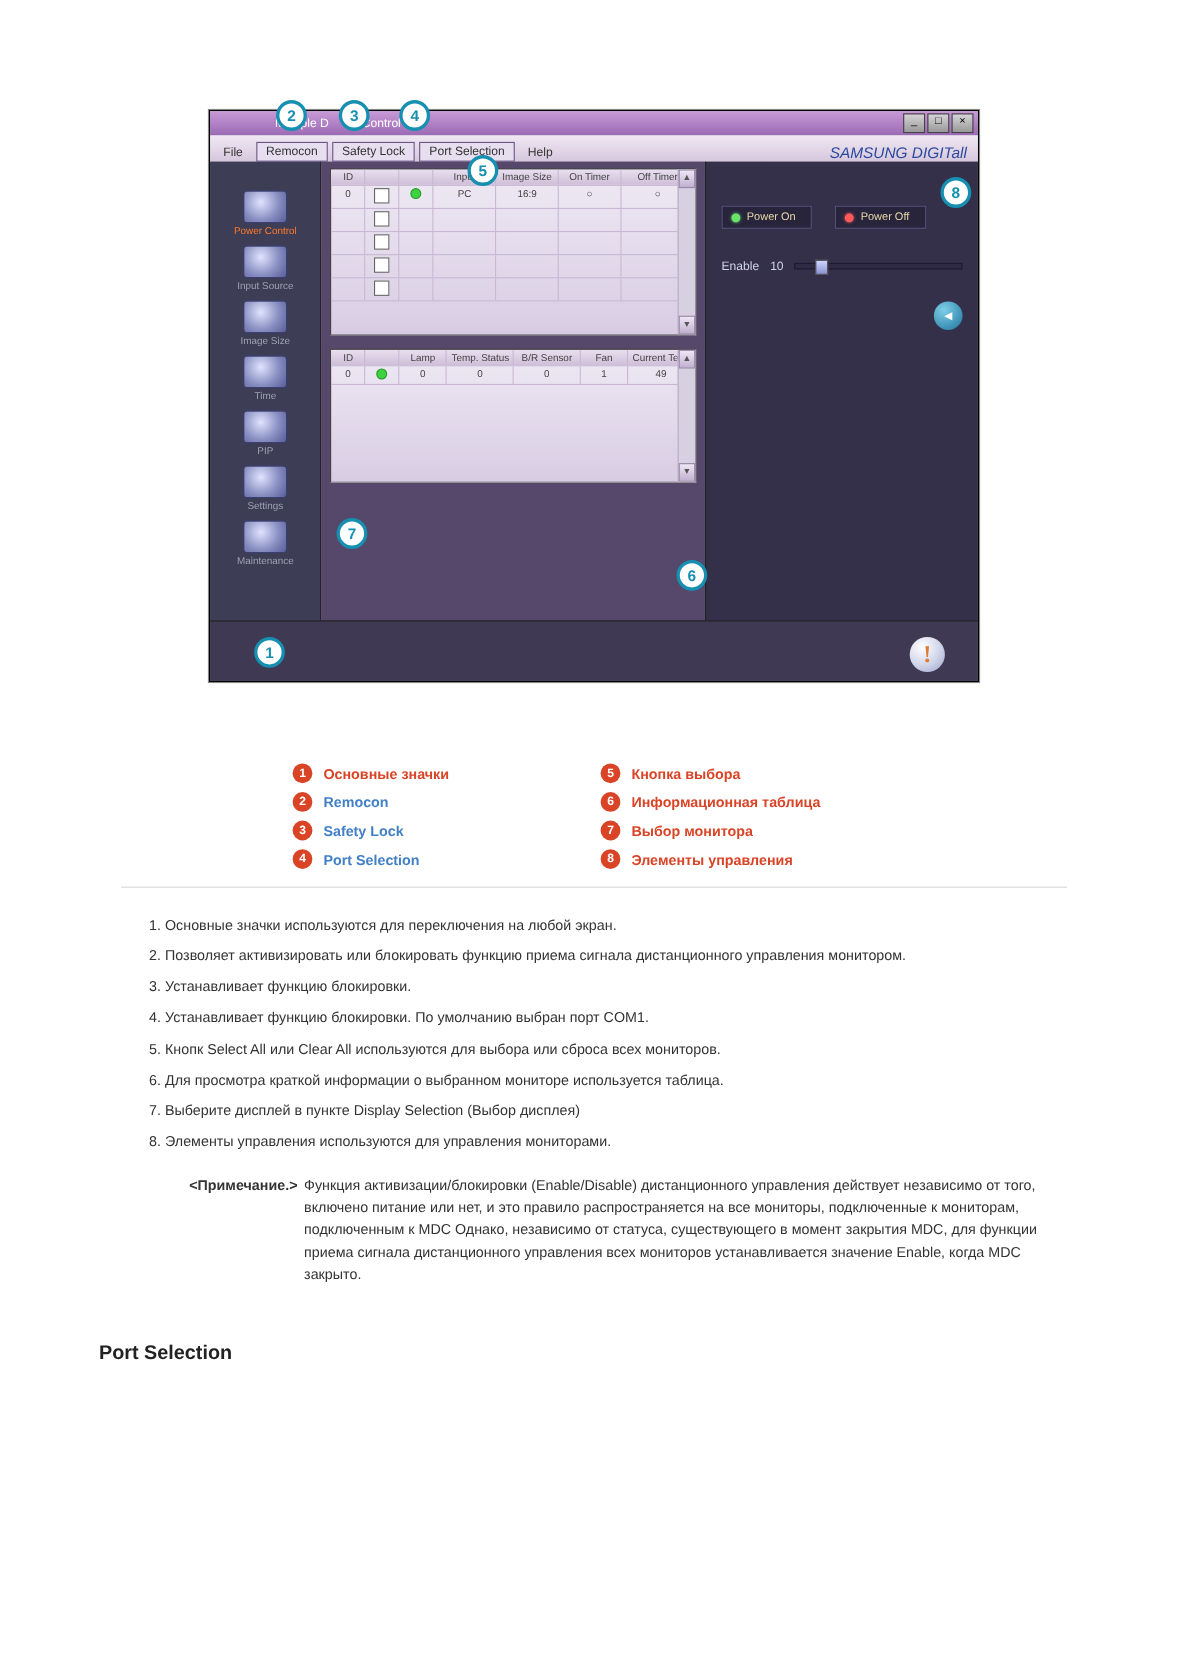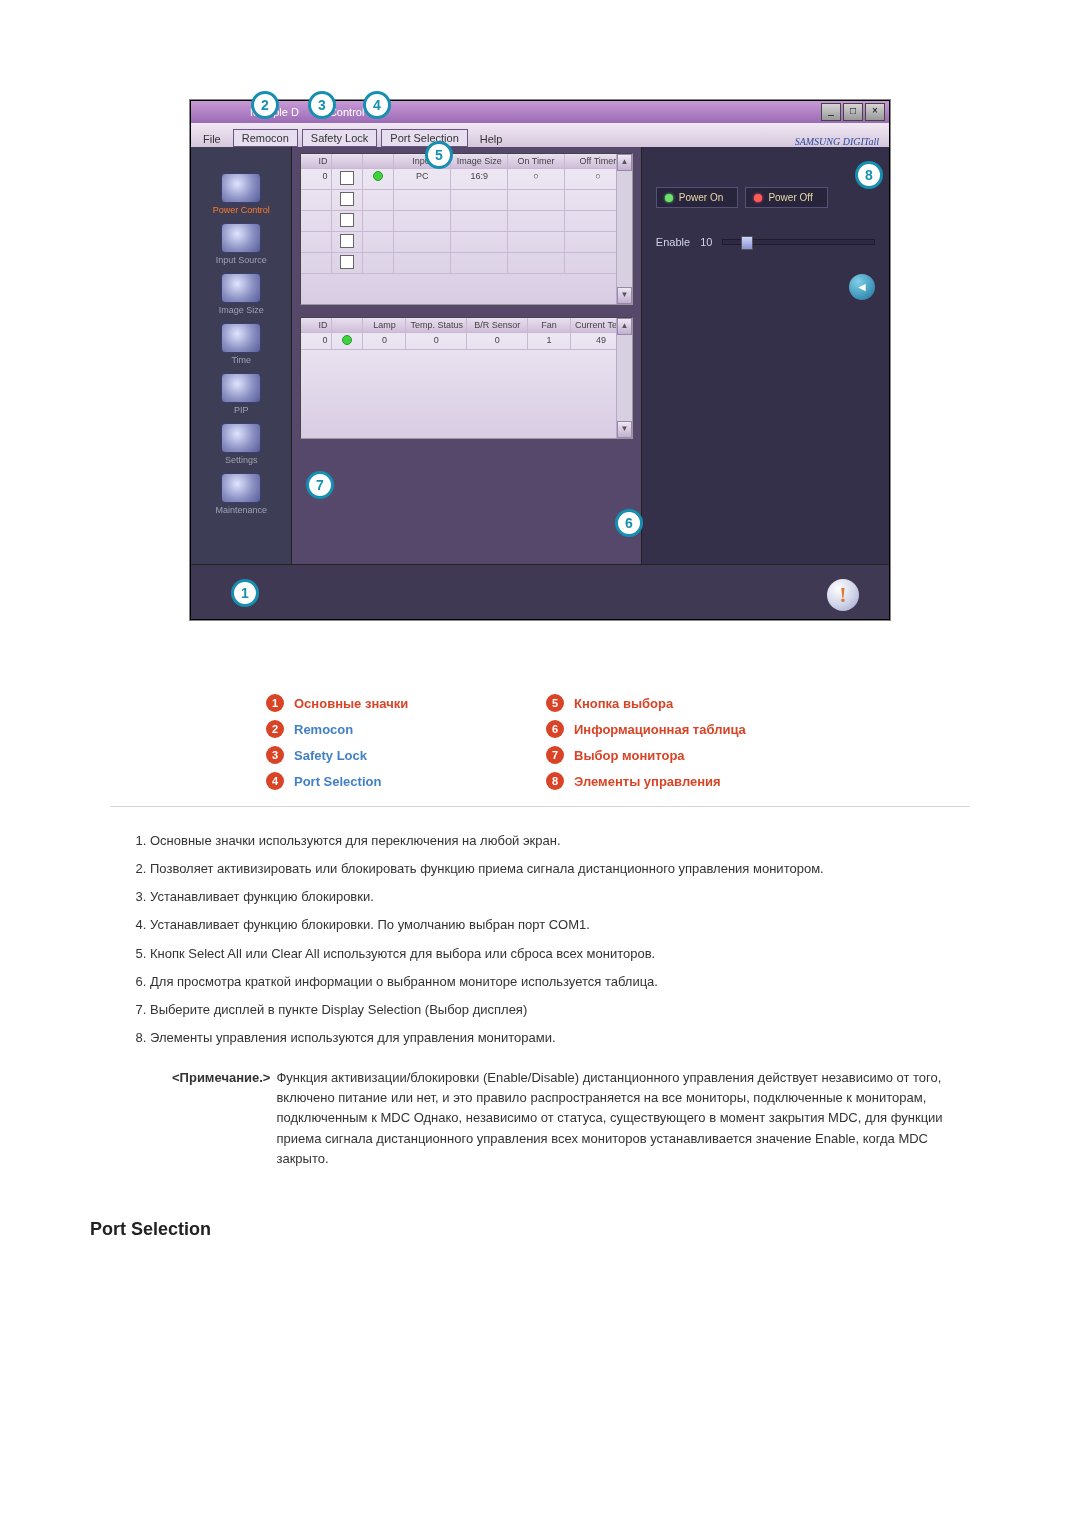--- a/index.html
+++ b/index.html
@@ -73,26 +73,25 @@
   .menubar .menu-item {
     padding: 2px 8px;
     margin-right: 4px;
   }
   .menubar .menu-item.boxed {
     border: 1px solid #6a5582;
     background: #e7def0;
   }
   .brand {
     margin-left: auto;
-    font-size: 10px;
+    font-size: 14px;
     color: #2a4a9f;
     font-style: italic;
     padding-right: 6px;
     white-space: nowrap;
-    font-family: Liberation Serif, serif;
   }
 
   .body-area {
     position: absolute;
     top: 46px;
     left: 0;
     right: 0;
     bottom: 54px;
     display: flex;
   }
@@ -162,21 +161,21 @@
     border-bottom: 1px solid #c8b8d4;
   }
   .tcell {
     padding: 2px 4px;
     border-right: 1px solid #c8b8d4;
     text-align: center;
     flex: 1;
     white-space: nowrap;
     overflow: hidden;
   }
-  .tcell.nid { flex: 0 0 22px; text-align: right; }
+  .tcell.nid { flex: 0 0 22px; }
   .tcell.nst { flex: 0 0 22px; }
   .tcell.lamp { flex: 0 0 34px; }
   .dot-g { width:8px; height:8px; border-radius:50%; background:#3fd23f; display:inline-block; border:1px solid #2a9a2a; }
 
   .upper-table { height: 150px; overflow: hidden; position: relative; }
   .lower-table { height: 120px; overflow: hidden; position: relative; }
   .lower-table .thead-row { background: linear-gradient(#e9e0f0, #cfbed8); }
   .upper-table .thead-row { background: linear-gradient(#e9e0f0, #cfbed8); }
 
   .scroll-slot {
@@ -215,21 +214,21 @@
     font-size: 11px;
     position: relative;
   }
   .pwr-btn {
     display: inline-flex;
     align-items: center;
     gap: 6px;
     background: #27243c;
     border: 1px solid #555077;
     padding: 4px 14px 4px 8px;
-    margin-right: 4px;
+    margin-right: 18px;
     font-size: 10px;
     color: #e8d9a6;
   }
   .pwr-btn .pdot {
     width: 8px;
     height: 8px;
     border-radius: 50%;
   }
   .pdot.on { background: #6be36b; box-shadow: 0 0 3px #6be36b; }
   .pdot.off { background: #ff5a5a; box-shadow: 0 0 3px #ff5a5a; }

